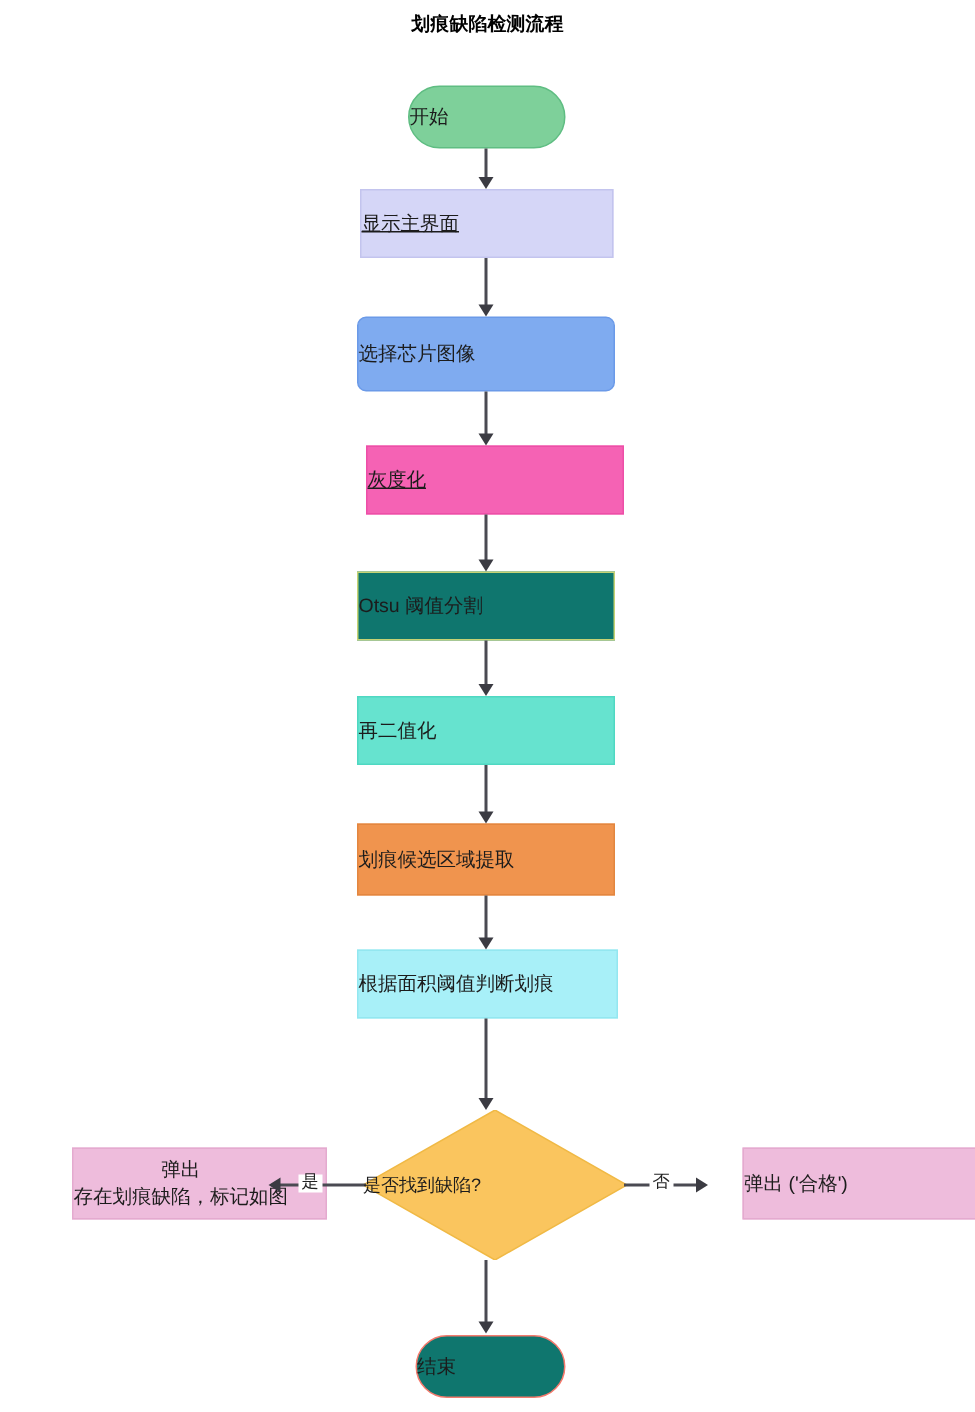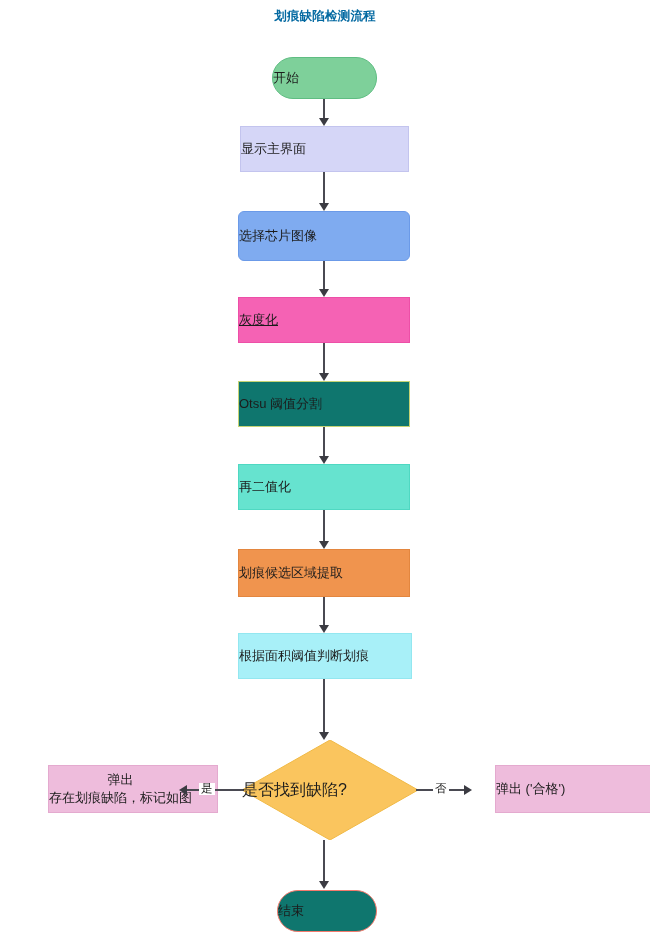--- a/index.html
+++ b/index.html
@@ -15,21 +15,21 @@
     overflow: hidden;
   }
   #chart-title {
     position: absolute;
     left: 0;
     top: 8px;
     width: 650px;
     text-align: center;
     font-size: 12.5px;
     font-weight: bold;
-    color: #0369a1;
+    color: #000000;
     letter-spacing: 0.2px;
   }
   .node {
     position: absolute;
     box-sizing: border-box;
     display: flex;
     align-items: center;
     justify-content: flex-start;
     text-align: center;
     font-size: 13px;
@@ -51,21 +51,21 @@
   .diamond-shape {
     position: absolute;
     left: 0;
     top: 0;
     width: 100%;
     height: 100%;
   }
   .diamond-label {
     position: relative;
     z-index: 2;
-    font-size: 16px;
+    font-size: 12px;
     color: #1c1c1c;
   }
   .edge {
     position: absolute;
     background: #4a4a52;
   }
   .edge.v { width: 1.6px; }
   .edge.h { height: 1.6px; }
   .arrowhead {
     position: absolute;
@@ -98,29 +98,29 @@
 </style>
 </head>
 <body>
 
 <div id="chart-title">划痕缺陷检测流程</div>
 
 <div class="node pill" style="left:272px; top:57px; width:105px; height:42px; background:#7ed09a; border-color:#5fbd82;">
   <span>开始</span>
 </div>
 
-<div class="node rect" style="left:240px; top:126px; width:169px; height:46px; background:#d5d6f7; border-color:#c3c4ee;">
+<div class="node rect" style="left:240px; top:126px; width:169px; height:46px; background:#d5d6f7; border-color:#c3c4ee;text-decoration:underline;">
   <span>显示主界面</span>
 </div>
 
 <div class="node rect" style="left:238px; top:211px; width:172px; height:50px; background:#7fabf0; border-color:#6b9ae8;border-radius:6px;">
   <span>选择芯片图像</span>
 </div>
 
-<div class="node rect" style="left:238px; top:297px; width:172px; height:46px; background:#f562b4; border-color:#ed4fa7;text-decoration:underline;">
+<div class="node rect" style="left:244px; top:297px; width:172px; height:46px; background:#f562b4; border-color:#ed4fa7;text-decoration:underline;">
   <span>灰度化</span>
 </div>
 
 <div class="node rect" style="left:238px; top:381px; width:172px; height:46px; background:#0f766e; border-color:#c5d374;">
   <span>Otsu 阈值分割</span>
 </div>
 
 <div class="node rect" style="left:238px; top:464px; width:172px; height:46px; background:#66e3cf; border-color:#4fd8c2;">
   <span>再二值化</span>
 </div>

